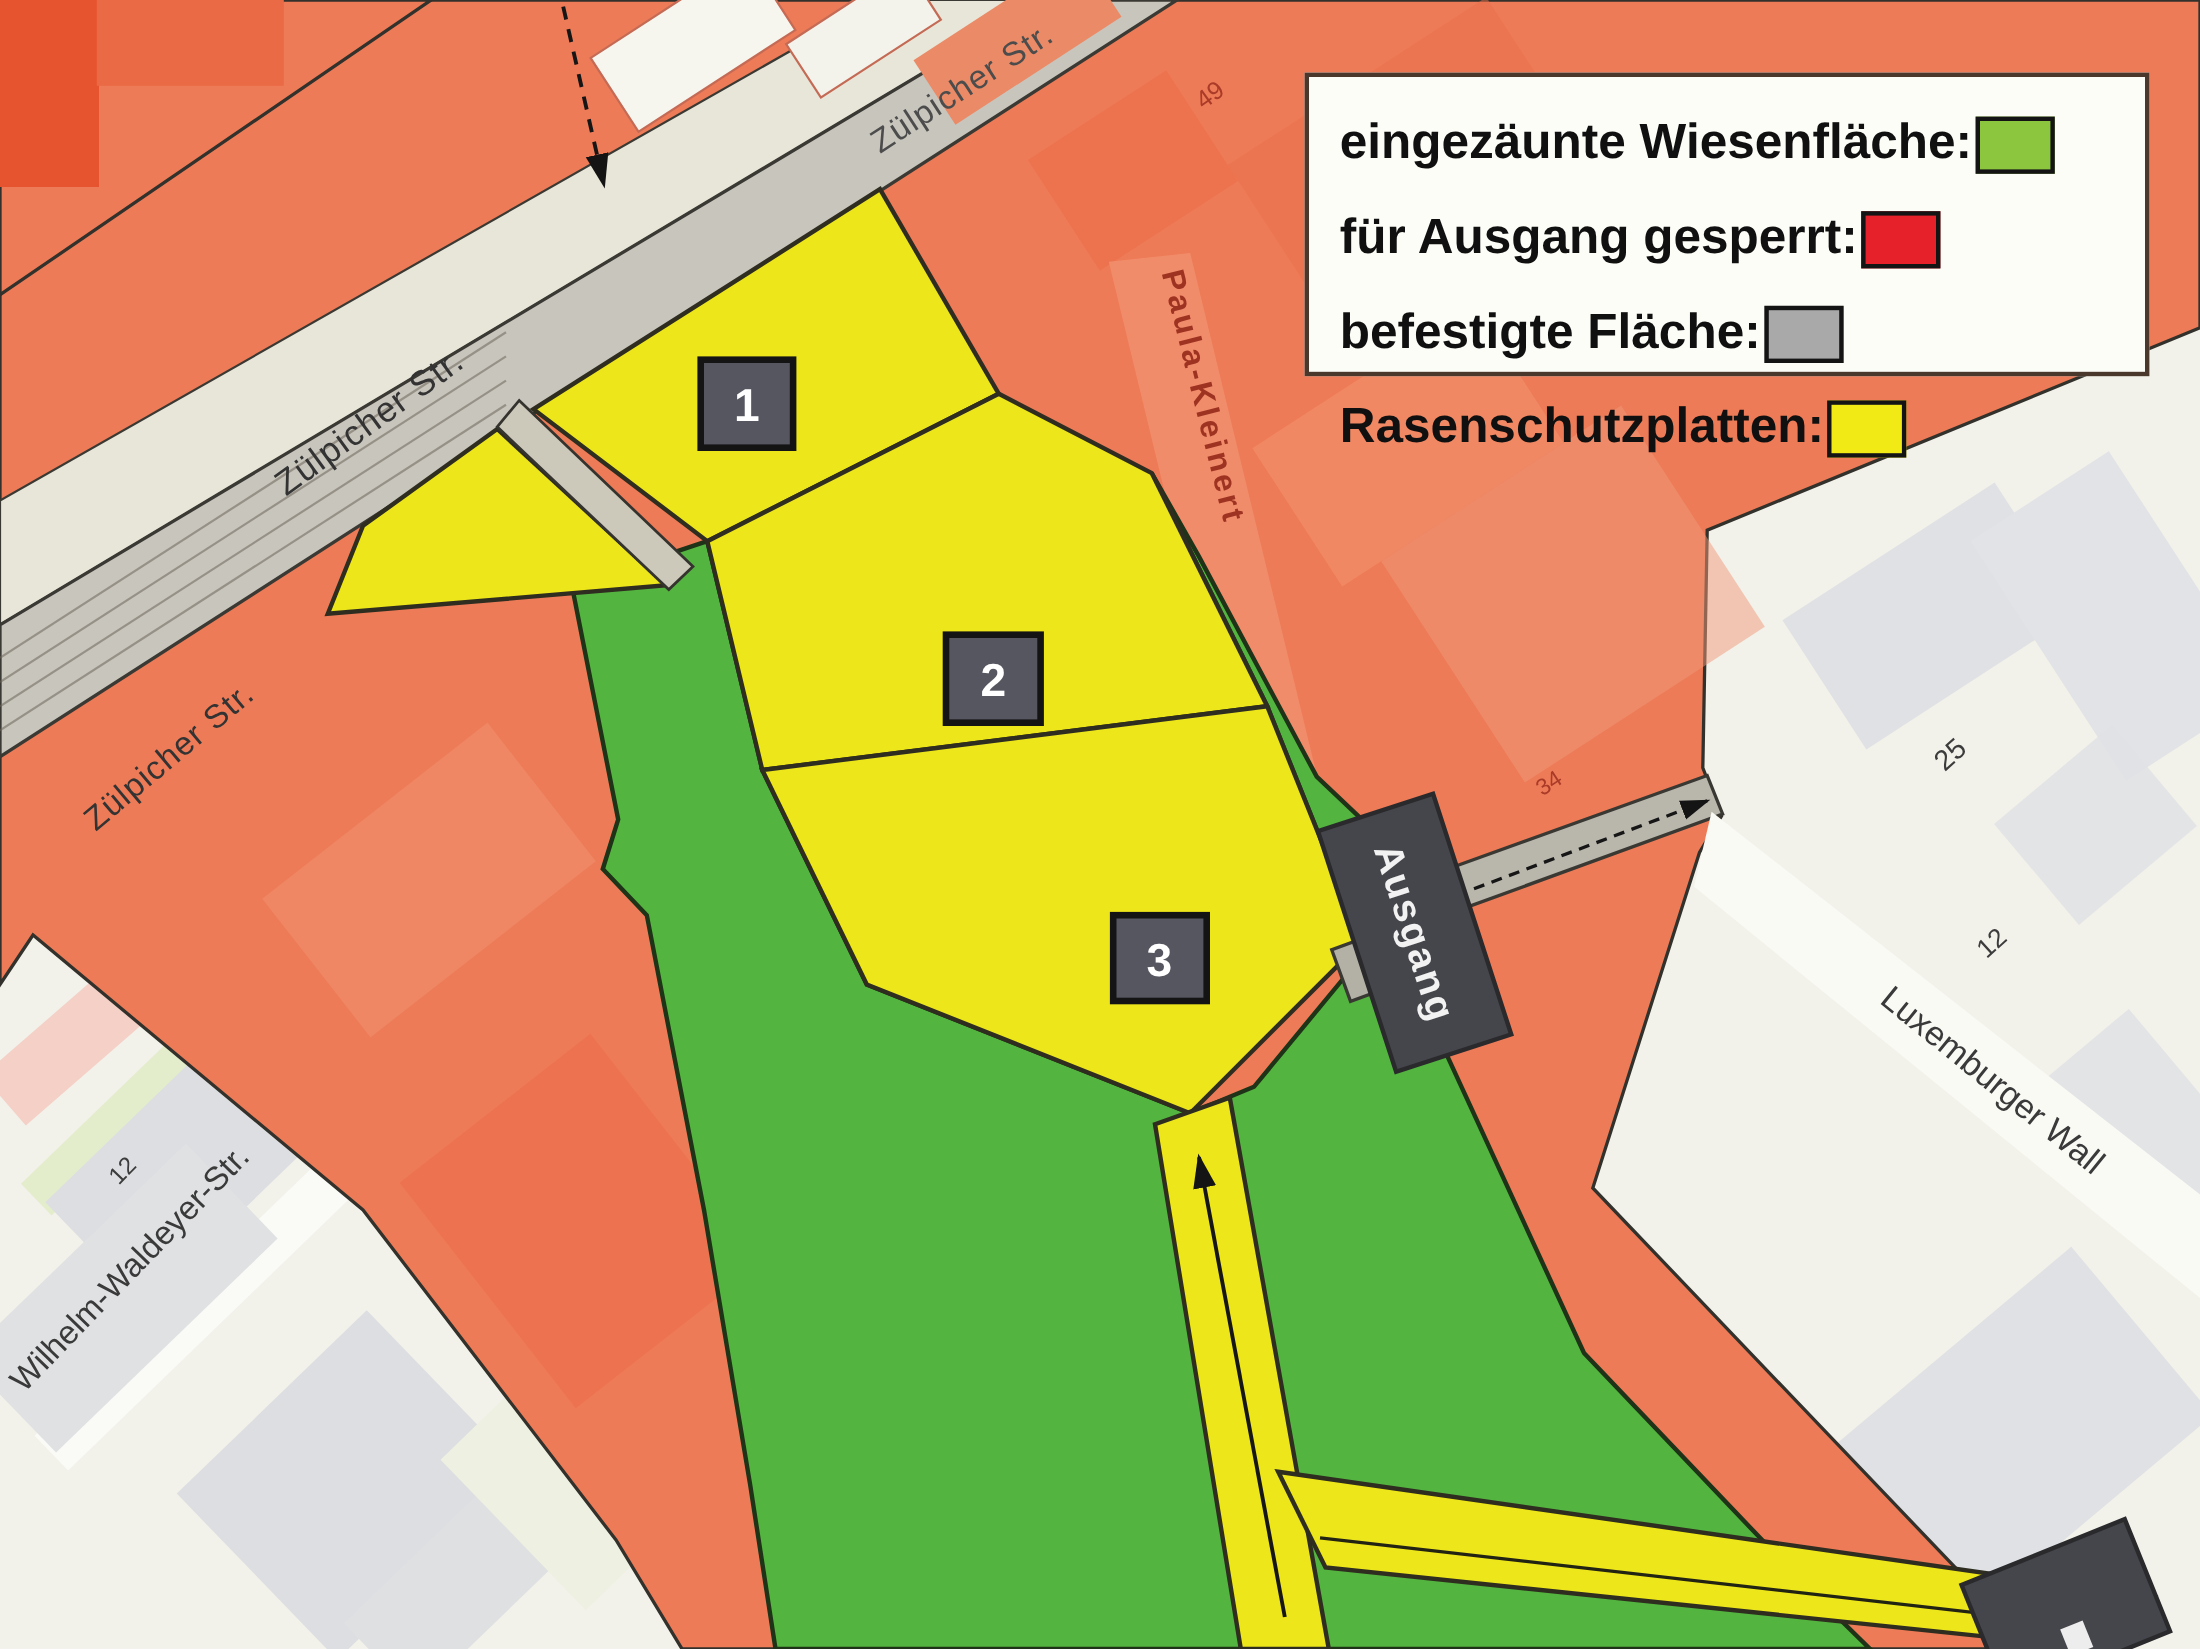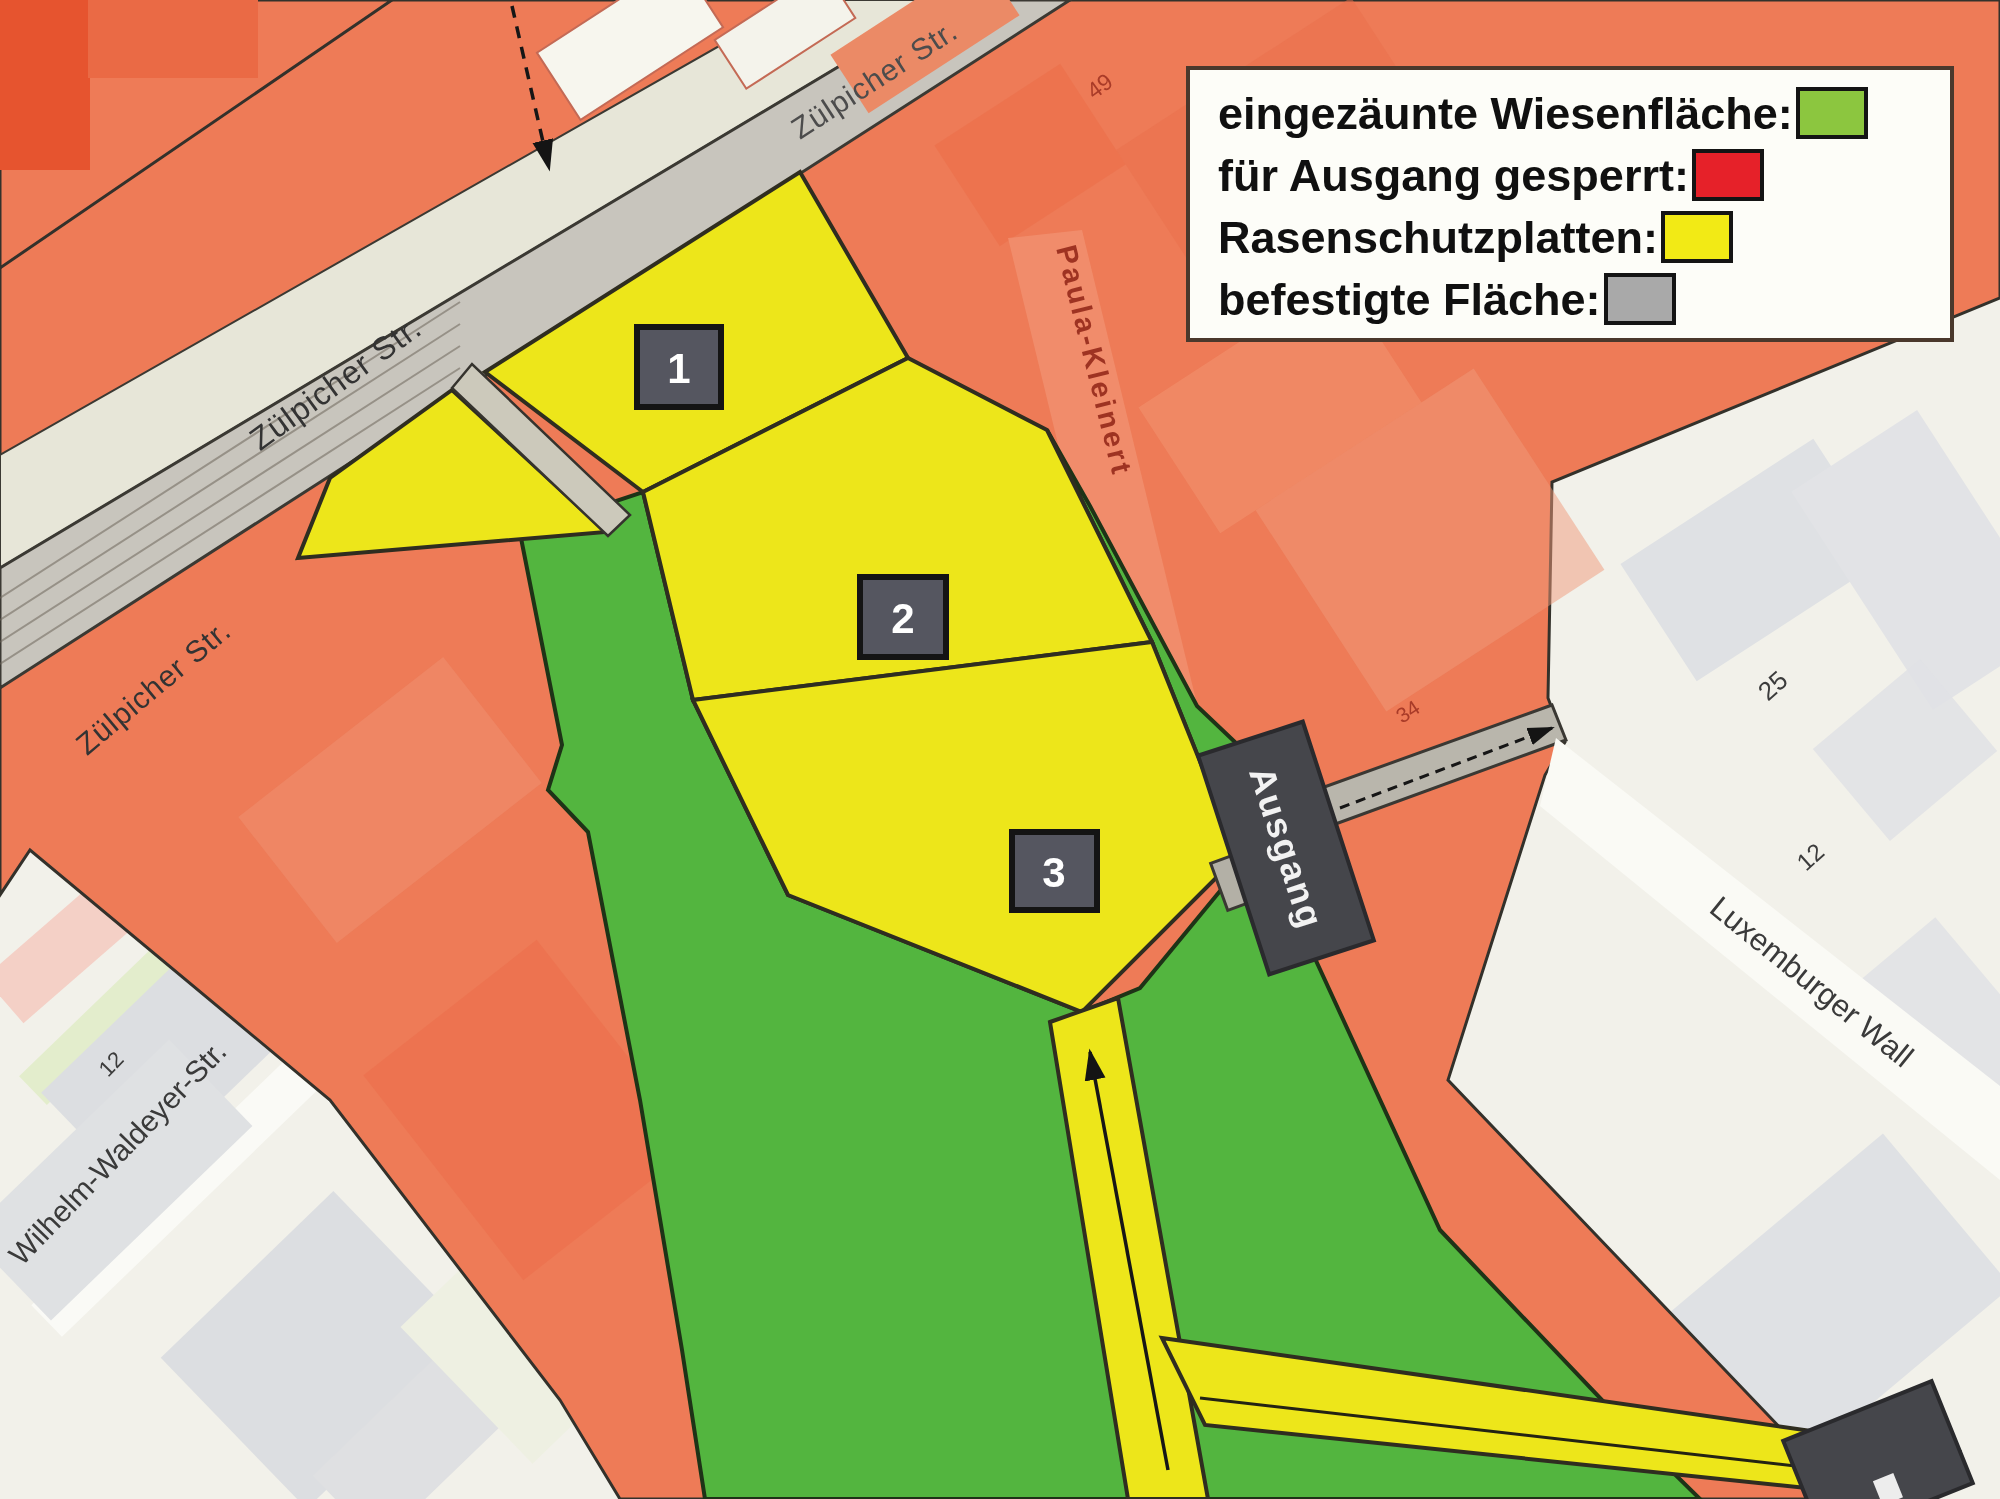--- a/index.html
+++ b/index.html
@@ -3,21 +3,21 @@
 <meta charset="utf-8">
 <style>
   html,body{margin:0;padding:0;background:#fff;}
   #stage{position:relative;width:2000px;height:1499px;overflow:hidden;
          font-family:"Liberation Sans",sans-serif;}
   #map-svg{position:absolute;left:0;top:0;}
   .maplabel{font-family:"Liberation Sans",sans-serif;}
   #legend{position:absolute;left:1186px;top:66px;width:768px;height:276px;
           box-sizing:border-box;background:#fdfdf8;border:4px solid #4a382c;
           padding:12px 0 0 28px;}
-  .legend-row{display:flex;align-items:center;height:62px;}
+  .legend-row{display:flex;height:62px;margin-top:24px;}
   .legend-label{font-weight:bold;font-size:45px;line-height:1;color:#101010;
                 letter-spacing:0px;white-space:nowrap;}
   .legend-swatch{width:64px;height:44px;border:4px solid #141414;margin-left:3px;
                  flex:0 0 auto;}
 </style>
 </head>
 <body>
 
 <div id="stage">
 <svg id="map-svg" width="2000" height="1499" viewBox="0 0 2000 1499">
@@ -145,21 +145,21 @@
 <div id="legend">
   <div class="legend-row">
     <span class="legend-label">eingezäunte Wiesenfläche:</span>
     <span class="legend-swatch" style="background-color: rgb(140, 198, 63);"></span>
   </div>
   <div class="legend-row">
     <span class="legend-label">für Ausgang gesperrt:</span>
     <span class="legend-swatch" style="background-color: rgb(230, 33, 41);"></span>
   </div>
   <div class="legend-row">
+    <span class="legend-label">befestigte Fläche:</span>
+    <span class="legend-swatch" style="background-color: rgb(169, 169, 169);"></span>
+  </div>
+  <div class="legend-row">
     <span class="legend-label">Rasenschutzplatten:</span>
     <span class="legend-swatch" style="background-color: rgb(242, 234, 21);"></span>
-  </div>
-  <div class="legend-row">
-    <span class="legend-label">befestigte Fläche:</span>
-    <span class="legend-swatch" style="background-color: rgb(169, 169, 169);"></span>
   </div>
 </div>
 </div>
 
 </body></html>

